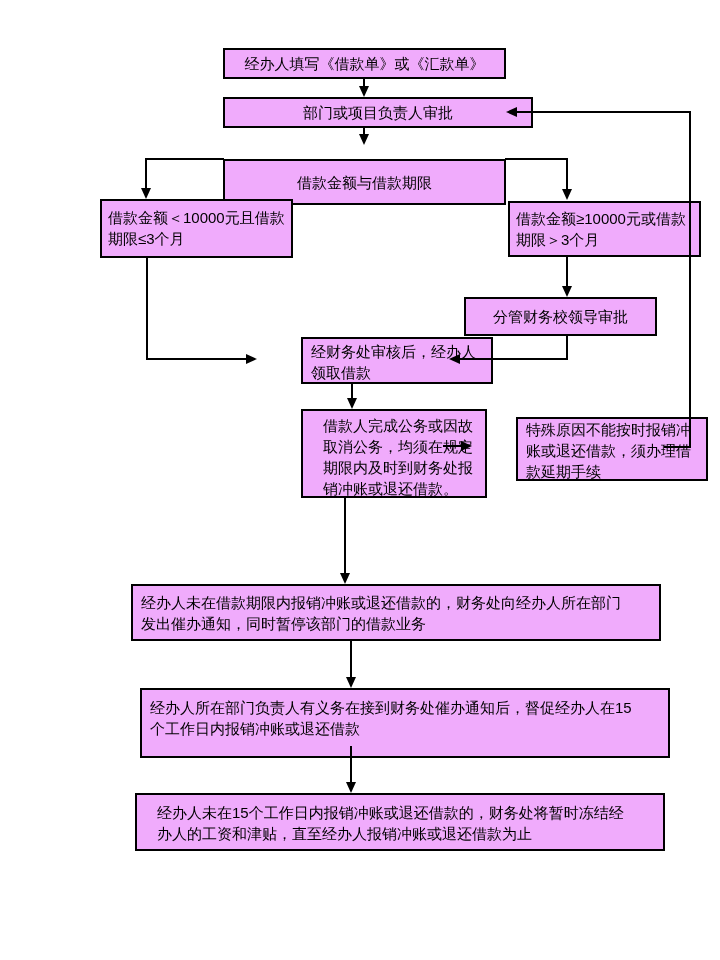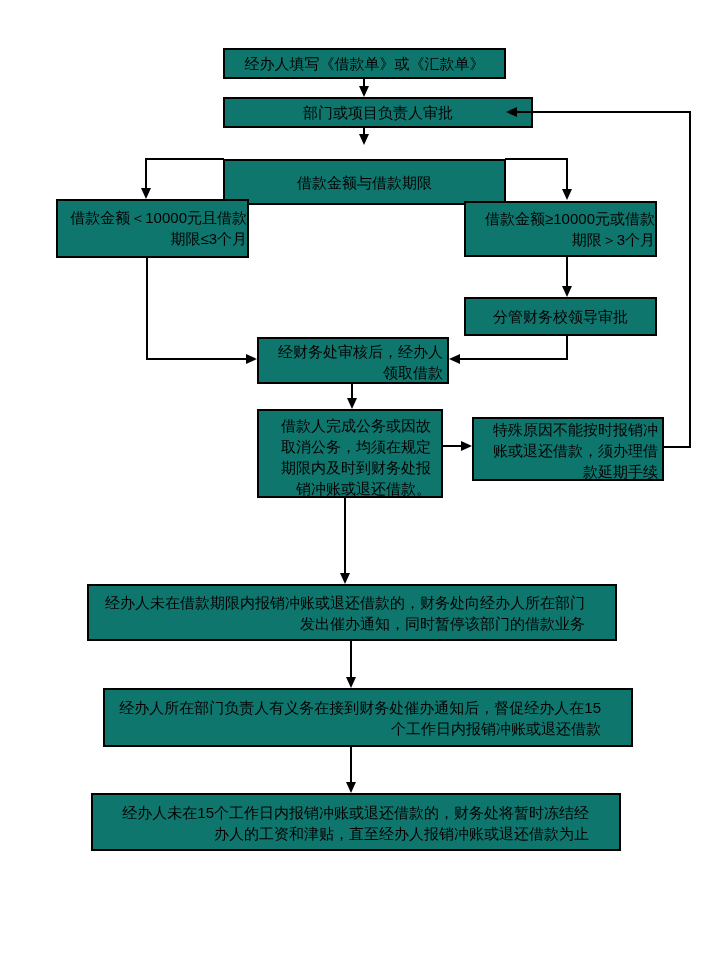--- a/index.html
+++ b/index.html
@@ -2,37 +2,37 @@
 <html><head>
 <meta charset="utf-8">
 <style>
   html,body { margin:0; padding:0; background:#ffffff; }
   .stage {
     position:relative; width:720px; height:960px; background:#ffffff;
     font-family:"Liberation Sans","DejaVu Sans",sans-serif;
     color:#000; overflow:hidden;
   }
   .node {
-    position:absolute; background:#0f766e; border:2px solid #000;
+    position:absolute; background:#f0abfc; border:2px solid #000;
     box-sizing:border-box; font-size:15px; line-height:21px;
   }
   .node.center { display:flex; align-items:center; justify-content:center; text-align:center; }
-  .node.leftalign { text-align:right; }
+  .node.leftalign { text-align:left;margin-left:44px; }
 
   #node-fill-form      { left:223px; top:48px;  width:283px; height:31px; }
   #node-dept-approval  { left:223px; top:97px;  width:310px; height:31px; }
   #node-amount-term    { left:223px; top:159px; width:283px; height:46px; }
   #node-small-loan     { left:56px;  top:199px; width:193px; height:59px; padding:6px 0 4px 6px; }
   #node-large-loan     { left:464px; top:201px; width:193px; height:56px; padding:5px 0 12px 6px; }
   #node-vp-approval    { left:464px; top:297px; width:193px; height:39px; }
   #node-receive-loan   { left:257px; top:337px; width:192px; height:47px; padding:2px 4px 2px 8px; }
   #node-repay-rule     { left:257px; top:409px; width:186px; height:89px; padding:4px 10px 4px 20px; }
   #node-extension      { left:472px; top:417px; width:192px; height:64px; padding:0px 4px 0px 8px; }
   #node-overdue-notice { left:87px;  top:584px; width:530px; height:57px; padding:6px 30px 16px 8px; }
-  #node-supervision    { left:103px;  top:688px; width:530px; height:59px; padding:7px 30px 4px 8px; }
+  #node-supervision    { left:96px;  top:688px; width:530px; height:70px; padding:7px 30px 4px 8px; }
   #node-freeze         { left:91px;  top:793px; width:530px; height:58px; padding:7px 30px 4px 20px; }
 
   .hline, .vline { position:absolute; background:#000; }
   .hline { height:2px; }
   .vline { width:2px; }
   .arrow { position:absolute; width:0; height:0; }
   .arrow.down  { border-left:5px solid transparent; border-right:5px solid transparent; border-top:11px solid #000; }
   .arrow.right { border-top:5px solid transparent; border-bottom:5px solid transparent; border-left:11px solid #000; }
   .arrow.left  { border-top:5px solid transparent; border-bottom:5px solid transparent; border-right:11px solid #000; }
 

